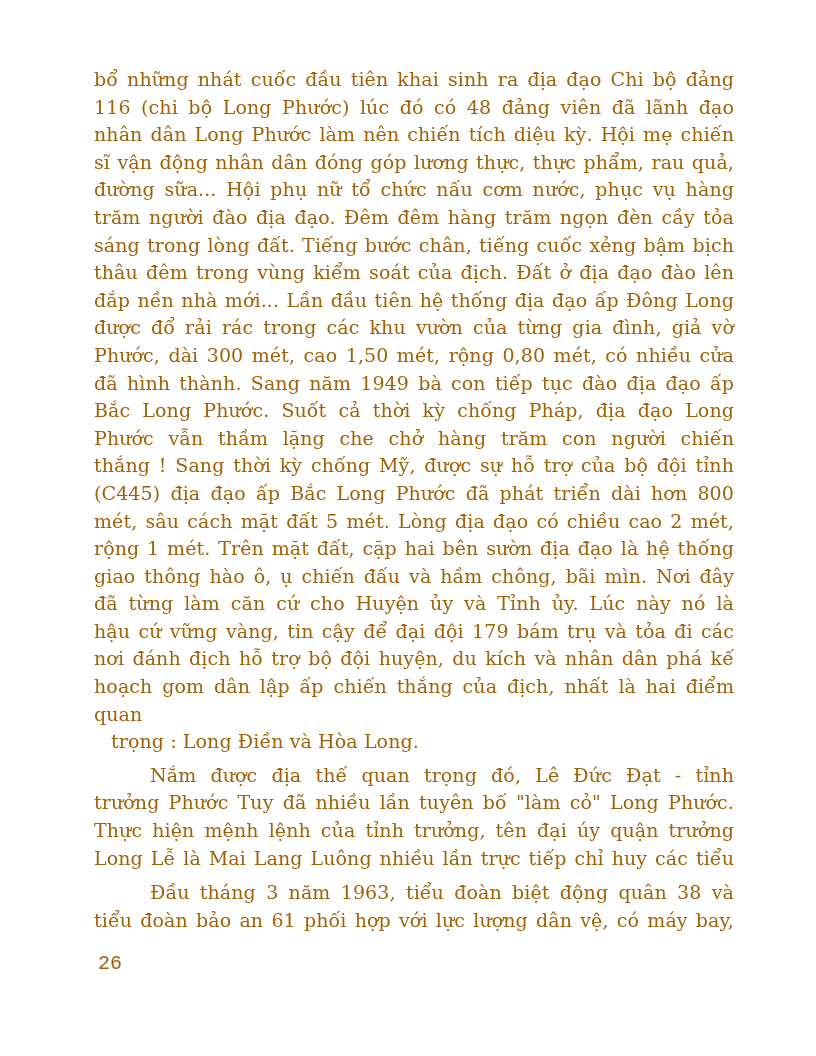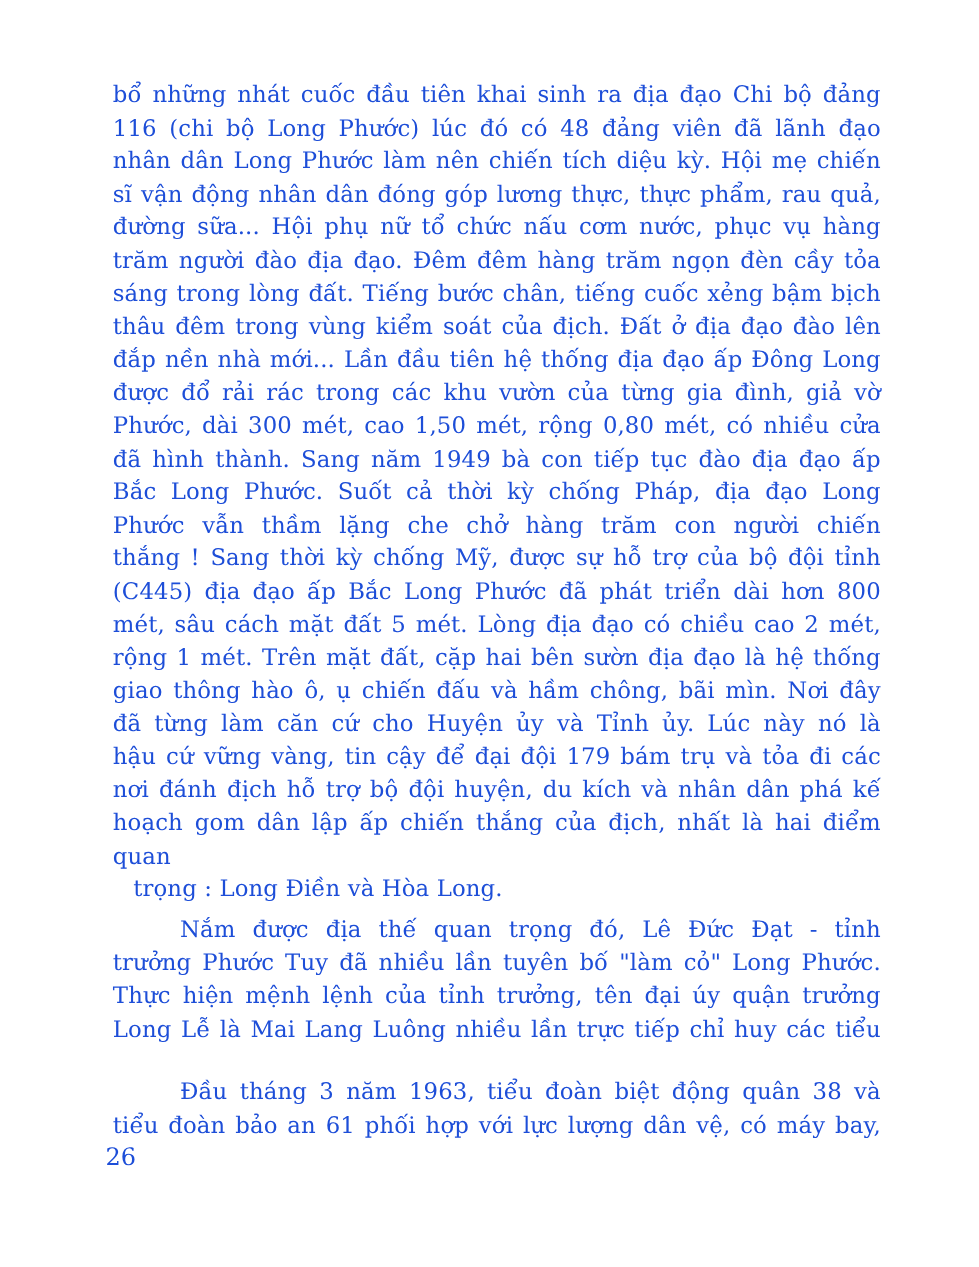--- a/index.html
+++ b/index.html
@@ -7,55 +7,56 @@
     margin: 0;
     padding: 0;
     background: #e8e8e8;
   }
   .page {
     position: relative;
     width: 816px;
     height: 1056px;
     margin: 0 auto;
     background: #ffffff;
-    color: #1d4ed8;
+    color: #a16207;
     font-family: "DejaVu Serif", "Liberation Serif", serif;
     overflow: hidden;
   }
   .text-block {
     position: absolute;
     left: 94px;
     top: 66px;
     width: 640px;
     font-size: 19px;
     line-height: 27.6px;
     font-weight: 500;
   }
   .paragraph { margin: 0; }
   .text-block .paragraph:nth-child(2) { margin-top: 6px; }
-  .text-block .paragraph:nth-child(3) { margin-top: 25px; }
+  .text-block .paragraph:nth-child(3) { margin-top: 7px; }
   .line {
     text-align: justify;
     text-align-last: justify;
     letter-spacing: 0.1px;
   }
   .line.last-left {
     text-align-last: left;
     margin-left: 17px;
   }
   .line.indent {
     text-indent: 56px;
   }
   .page-number {
     position: absolute;
-    left: 88px;
+    left: 98px;
     top: 950px;
     font-size: 20px;
     line-height: 28px;
     font-weight: 500;
+    font-family: Liberation Mono, monospace;
   }
 </style>
 </head>
 <body>
 
 <main class="page">
   <div class="text-block">
       <div class="paragraph">
         <div class="line">bổ những nhát cuốc đầu tiên khai sinh ra địa đạo Chi bộ đảng</div>
         <div class="line">116 (chi bộ Long Phước) lúc đó có 48 đảng viên đã lãnh đạo</div>

